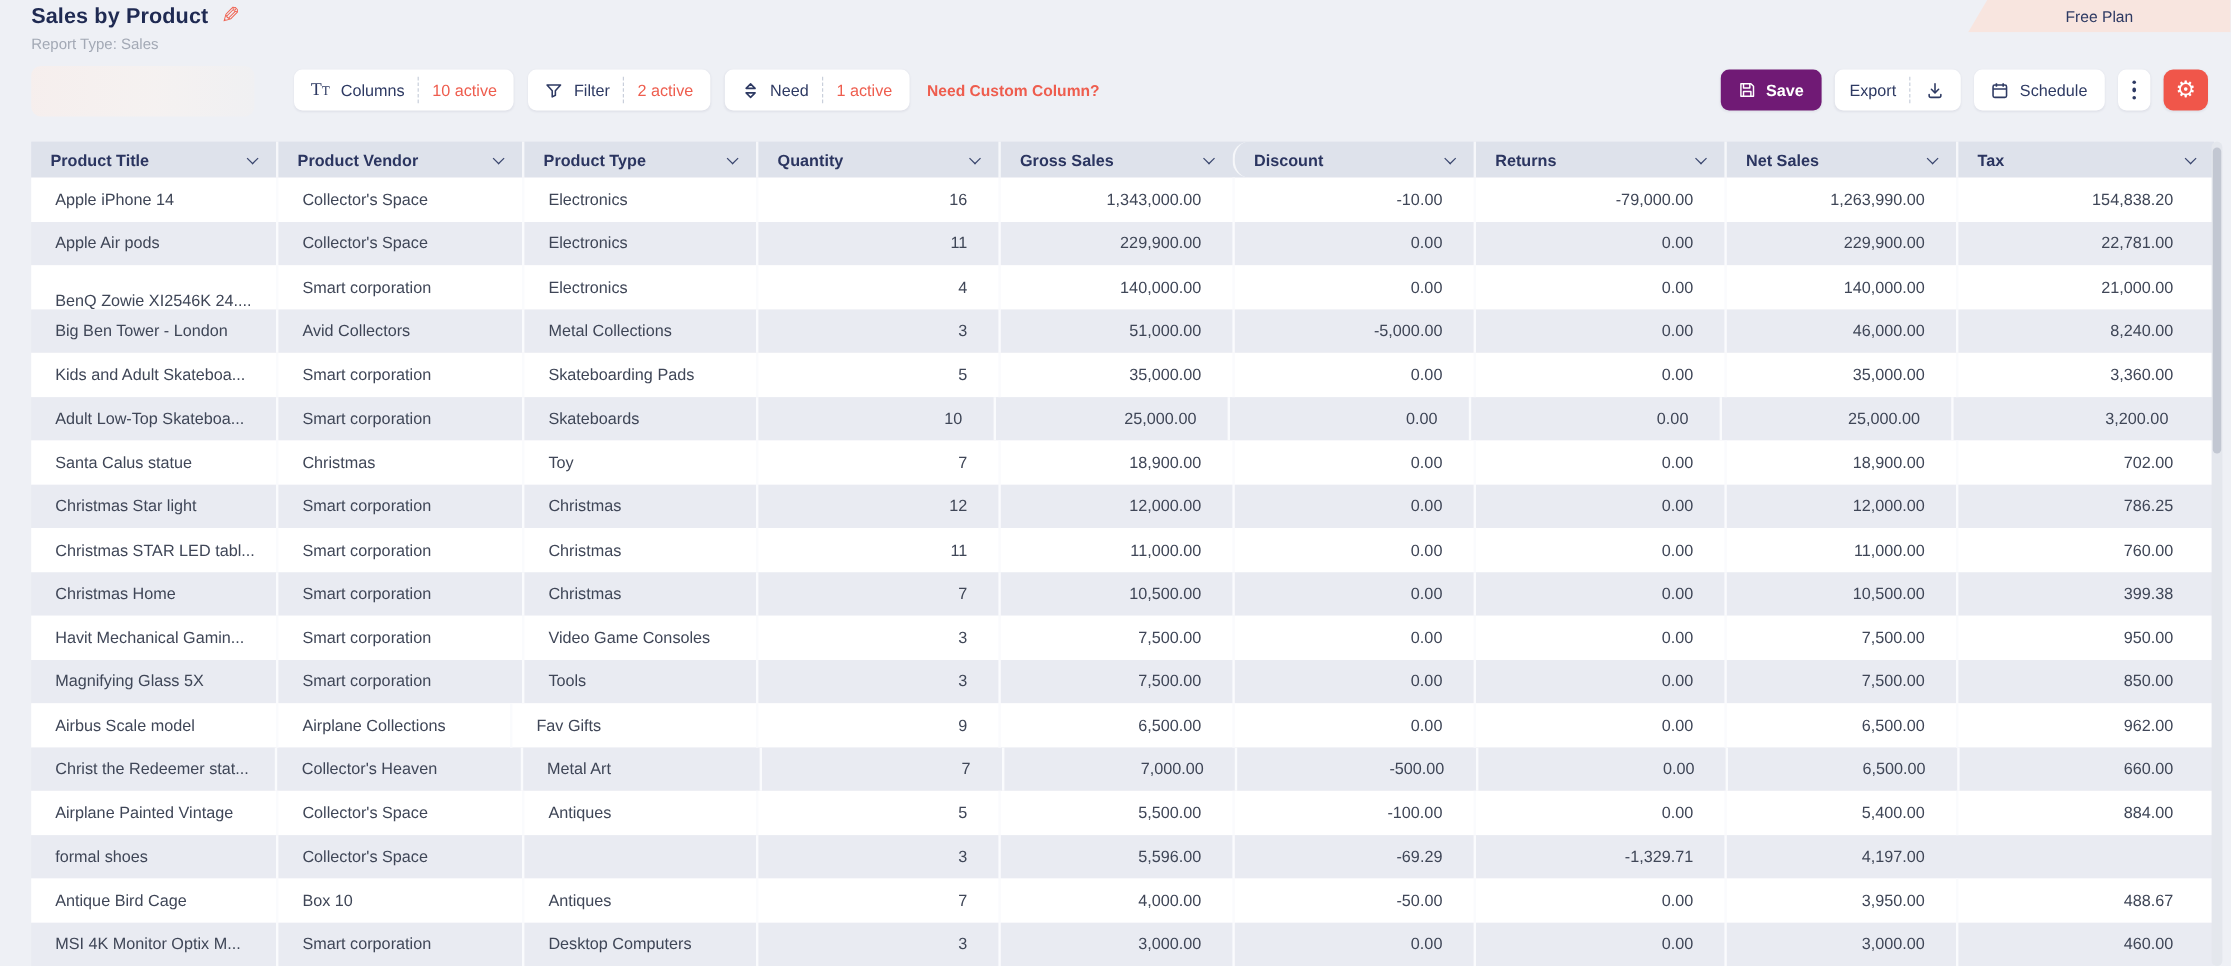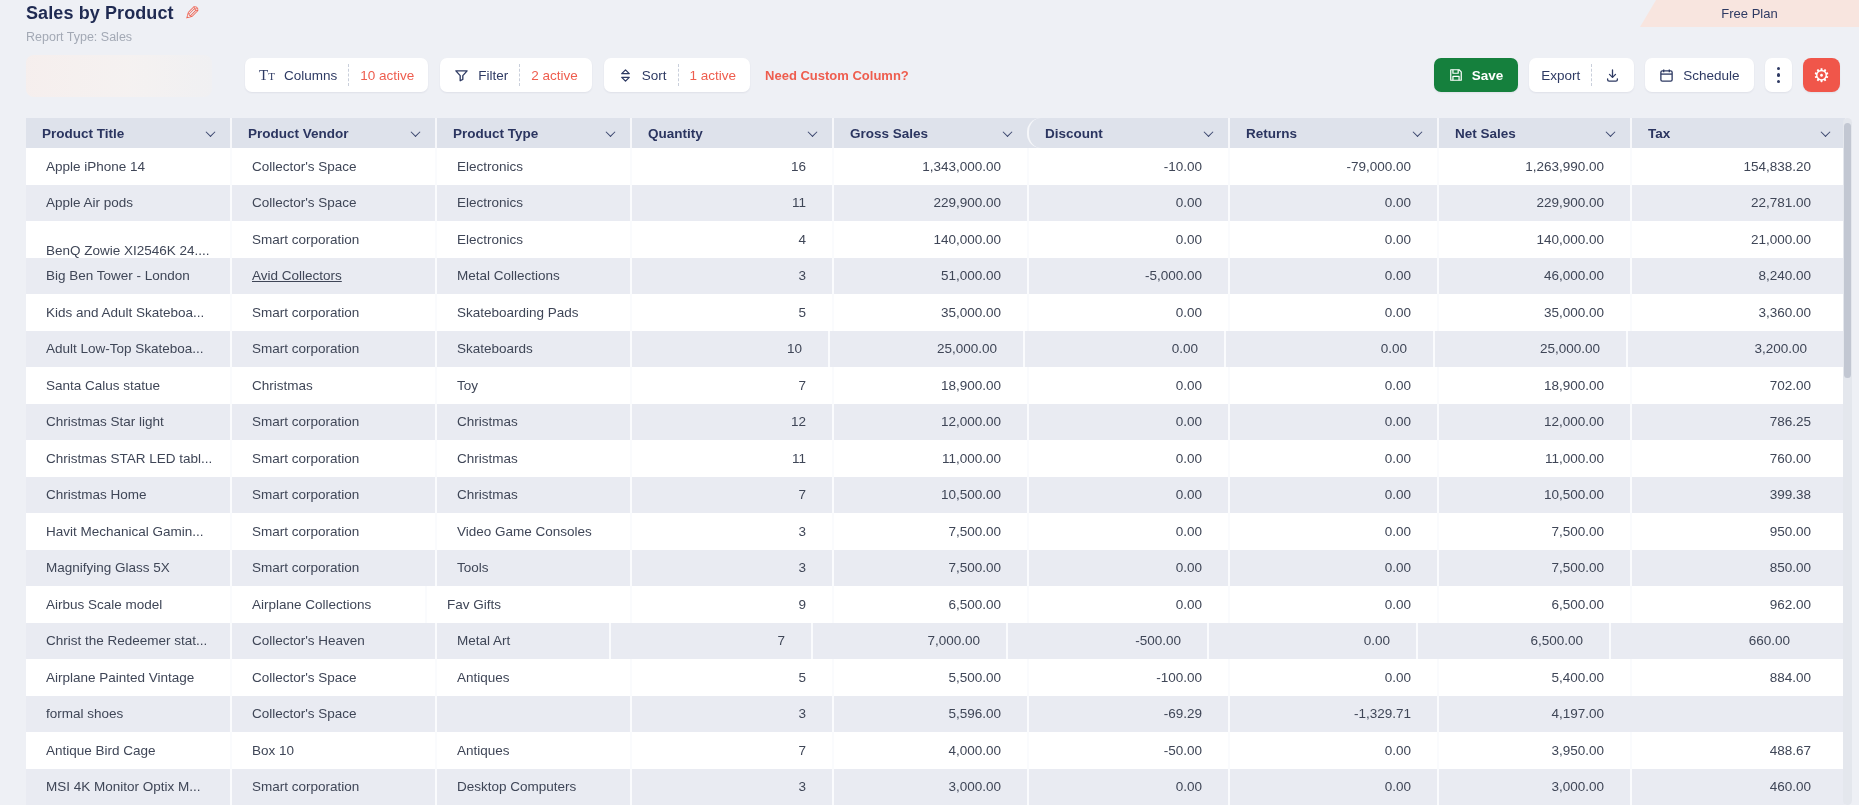--- a/index.html
+++ b/index.html
@@ -38,21 +38,21 @@
     background:#fff; border-radius:7px; height:34px; display:flex; align-items:center;
     padding:0 14px; gap:9px; font-size:13.5px; color:#2e3a63;
     box-shadow:0 1px 2px rgba(25,35,70,.07); cursor:default; white-space:nowrap;
   }
   .pill .dashsep { align-self:stretch; margin:6px 2px; border-left:1px dashed #c9cfdb; }
   .active-count { color:#ee5d4e; }
   .tt-icon { font-family:"Liberation Serif", serif; color:#2e3a63; line-height:1; }
   .tt-icon .big { font-size:15px; } .tt-icon .small { font-size:11px; }
   .link-custom { color:#ee5d4e; font-size:13px; font-weight:bold; margin-left:3px; white-space:nowrap; }
 
-  .pill.save { background:#15803d; color:#fff; font-weight:bold; padding:0 15px; }
+  .pill.save { background:#701a75; color:#fff; font-weight:bold; padding:0 15px; }
   .icon-btn { padding:0 9px; }
   .gear-btn { background:#f0564a; width:37px; justify-content:center; padding:0; border-radius:8px; }
   .gear-glyph { font-family:"DejaVu Sans", sans-serif; color:#fff; font-size:19px; line-height:1; }
   .kebab { display:flex; flex-direction:column; gap:3px; padding:0 3px; }
   .kebab i { width:3.5px; height:3.5px; background:#2e3a63; border-radius:50%; }
 
   
   .report-table { position:absolute; left:26px; top:118px; width:1819px; }
   .thead { display:flex; height:30px; background:#dee2eb; }
   .th { display:flex; align-items:center; justify-content:space-between;
@@ -114,21 +114,21 @@
       <span class="active-count">2 active</span>
     </div>
 
     <div class="pill">
       <span>
         <svg width="15" height="15" viewBox="0 0 16 16" fill="none" stroke="#2e3a63" stroke-width="1.4" stroke-linejoin="round">
           <path d="M4 6l4-4 4 4z"></path>
             <path d="M4 10l4 4 4-4z"></path>
         </svg>
       </span>
-      <span>Sort</span>
+      <span>Need</span>
       <span class="dashsep"></span>
       <span class="active-count">1 active</span>
     </div>
 
     <span class="link-custom">Need Custom Column?</span>
   </div>
 
   <div class="tb-right">
     <div class="pill save">
       <span>
@@ -246,21 +246,21 @@
         <div class="td left" style="width: 195px;">Electronics</div>
         <div class="td num" style="width: 202px;">4</div>
         <div class="td num" style="width: 195px;">140,000.00</div>
         <div class="td num" style="width: 201px;">0.00</div>
         <div class="td num" style="width: 209px;">0.00</div>
         <div class="td num" style="width: 193px;">140,000.00</div>
         <div class="td num tax" style="width: 215px;">21,000.00</div>
       </div>
       <div class="tr">
         <div class="td left" style="width: 204px;">Big Ben Tower - London</div>
-        <div class="td left" style="width: 205px; text-decoration: underline;">Avid Collectors</div>
+        <div class="td left" style="width: 205px;">Avid Collectors</div>
         <div class="td left" style="width: 195px;">Metal Collections</div>
         <div class="td num" style="width: 202px;">3</div>
         <div class="td num" style="width: 195px;">51,000.00</div>
         <div class="td num" style="width: 201px;">-5,000.00</div>
         <div class="td num" style="width: 209px;">0.00</div>
         <div class="td num" style="width: 193px;">46,000.00</div>
         <div class="td num tax" style="width: 215px;">8,240.00</div>
       </div>
       <div class="tr">
         <div class="td left" style="width: 204px;">Kids and Adult Skateboa...</div>
@@ -357,21 +357,21 @@
         <div class="td num" style="width: 202px;">9</div>
         <div class="td num" style="width: 195px;">6,500.00</div>
         <div class="td num" style="width: 201px;">0.00</div>
         <div class="td num" style="width: 209px;">0.00</div>
         <div class="td num" style="width: 193px;">6,500.00</div>
         <div class="td num tax" style="width: 215px;">962.00</div>
       </div>
       <div class="tr">
         <div class="td left" style="width: 204px;">Christ the Redeemer stat...</div>
         <div class="td left" style="width: 205px;">Collector's Heaven</div>
-        <div class="td left" style="width: 174px;">Metal Art</div>
+        <div class="td left" style="width: 200px;">Metal Art</div>
         <div class="td num" style="width: 202px;">7</div>
         <div class="td num" style="width: 195px;">7,000.00</div>
         <div class="td num" style="width: 201px;">-500.00</div>
         <div class="td num" style="width: 209px;">0.00</div>
         <div class="td num" style="width: 193px;">6,500.00</div>
         <div class="td num tax" style="width: 215px;">660.00</div>
       </div>
       <div class="tr">
         <div class="td left" style="width: 204px;">Airplane Painted Vintage</div>
         <div class="td left" style="width: 205px;">Collector's Space</div>

